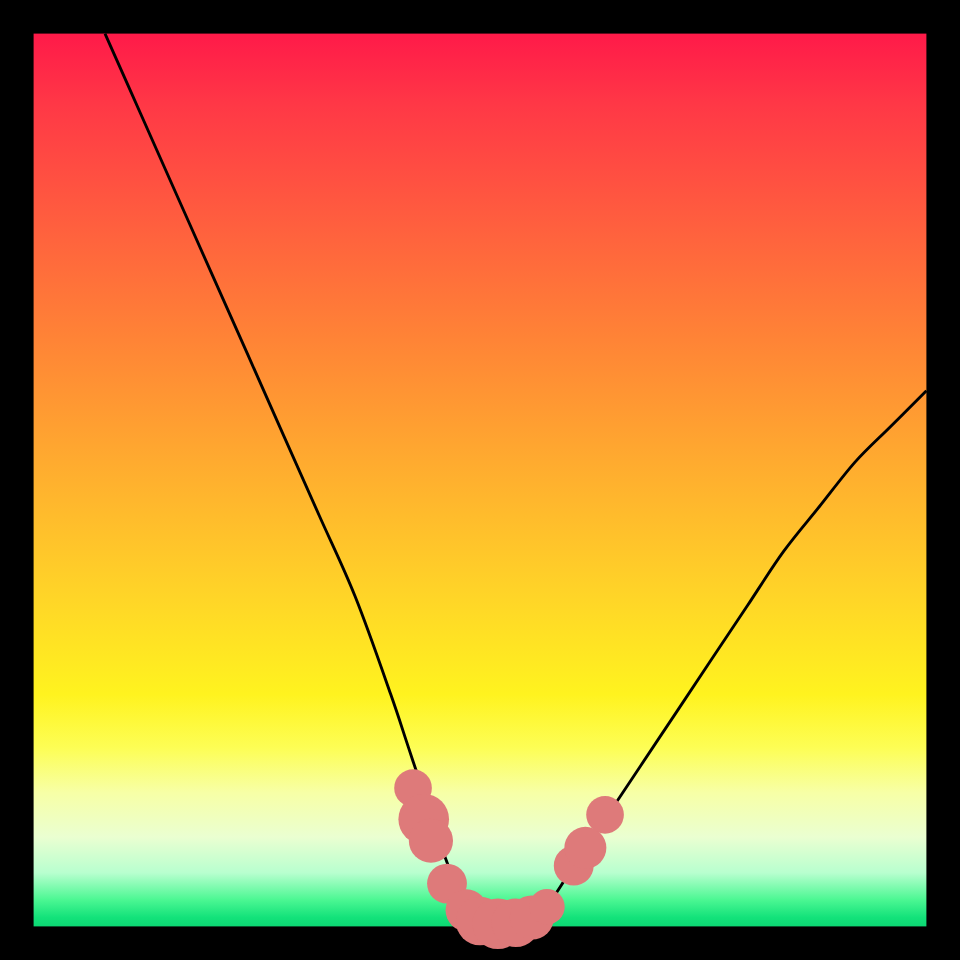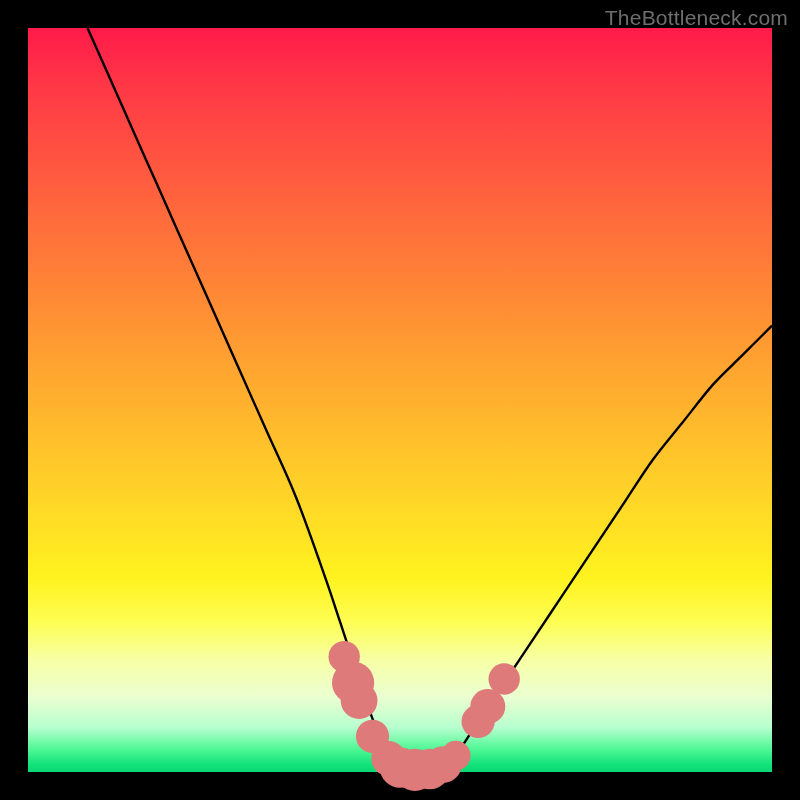--- a/index.html
+++ b/index.html
@@ -79,14 +79,13 @@
           <circle cx="386.9" cy="741.8" r="21.1" fill="#de7a7a" stroke="#d06565" stroke-width="0"></circle>
           <circle cx="401.8" cy="741.0" r="20.2" fill="#de7a7a" stroke="#d06565" stroke-width="0"></circle>
           <circle cx="415.2" cy="736.6" r="18.4" fill="#de7a7a" stroke="#d06565" stroke-width="0"></circle>
           <circle cx="427.8" cy="727.6" r="14.8" fill="#de7a7a" stroke="#d06565" stroke-width="0"></circle>
           <circle cx="450.1" cy="693.4" r="16.6" fill="#de7a7a" stroke="#d06565" stroke-width="0"></circle>
           <circle cx="459.8" cy="678.5" r="17.5" fill="#de7a7a" stroke="#d06565" stroke-width="0"></circle>
           <circle cx="476.2" cy="651.0" r="15.7" fill="#de7a7a" stroke="#d06565" stroke-width="0"></circle>
         </g>
     </svg>
   </div>
-  <div class="watermark">TheBottleneck.com</div>
 </div>
 
 </body></html>

